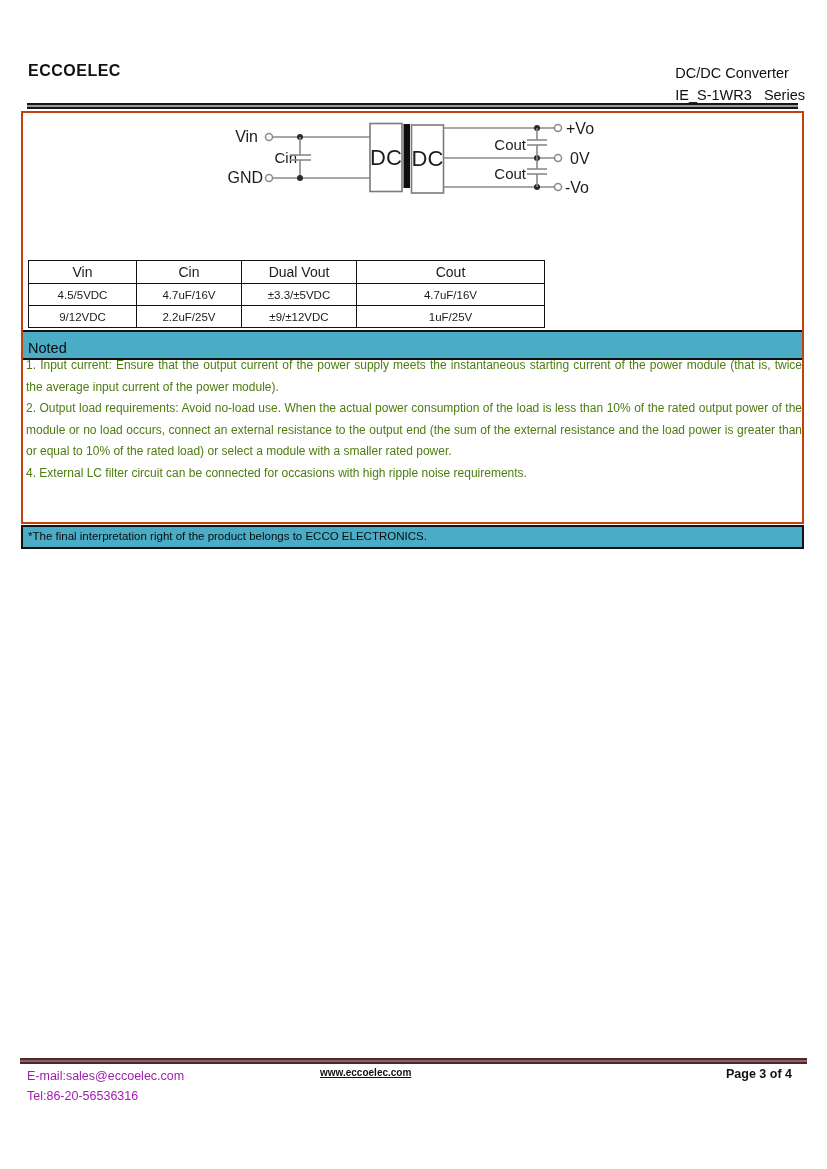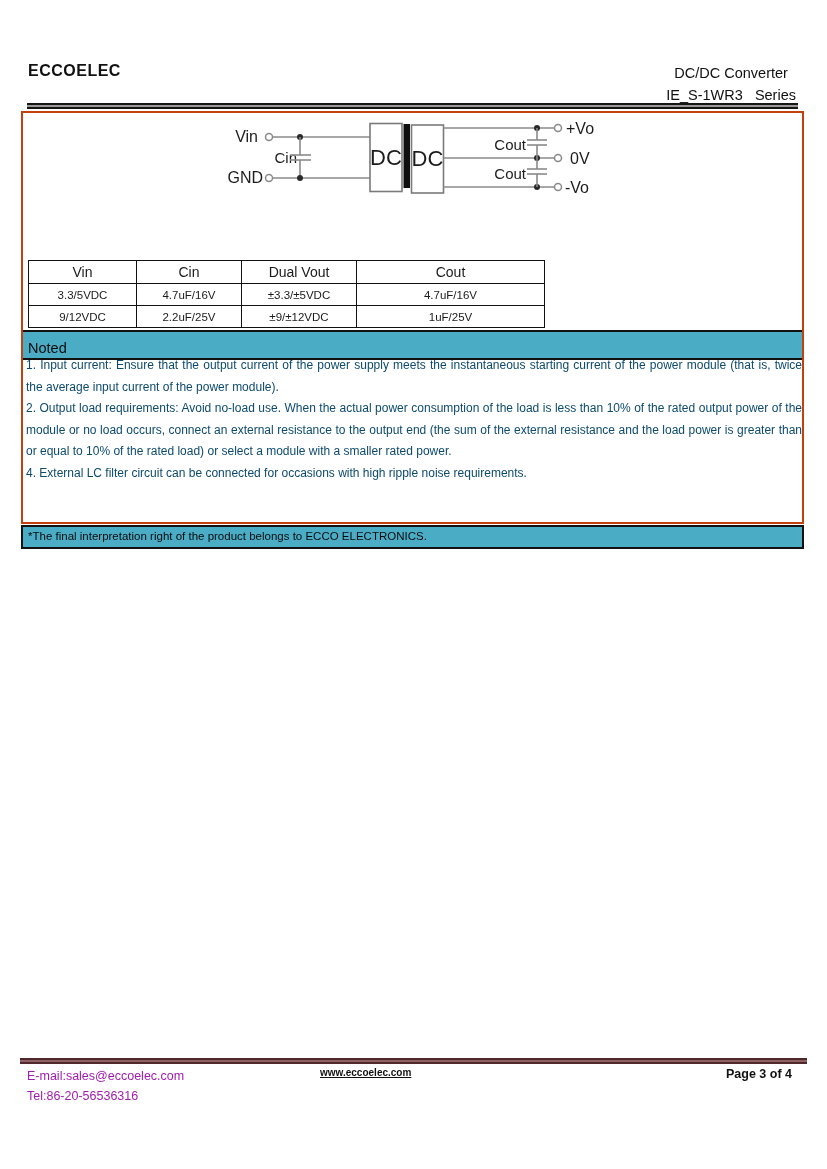--- a/index.html
+++ b/index.html
@@ -10,22 +10,22 @@
     color:#1a1a1a;
   }
   .page { position:relative; width:827px; height:1169px; background:#fff; overflow:hidden; }
 
   
   .brand {
     position:absolute; left:28px; top:62px;
     font-size:16px; font-weight:600; letter-spacing:0.5px; color:#111;
   }
   .doc-title {
-    position:absolute; right:31px; top:62px;
-    text-align:center; font-size:14.5px; line-height:22px; color:#111;
+    position:absolute; right:22px; top:62px;
+    text-align:left; font-size:14.5px; line-height:22px; color:#111;
   }
   .doc-title .series { white-space:pre; }
   .header-rule {
     position:absolute; left:27px; top:103px; width:771px; height:6px;
     background:linear-gradient(180deg,#161616 0 32%,#9a9a9a 32% 66%,#161616 66% 100%);
   }
 
   
   .content-box {
     position:absolute; left:21px; top:111px; width:783px; height:413px;
@@ -46,21 +46,21 @@
   .cap-table td { height:22px; font-size:11.5px; }
 
   .noted-bar {
     position:absolute; left:0; right:0; top:217px; height:30px;
     background:#4BACC6;
     border-top:2px solid #111; border-bottom:2px solid #111;
     font-size:14.5px; line-height:18px; padding:7px 0 0 5px; color:#0b0b0b;
   }
   .notes {
     position:absolute; left:3px; top:242px; width:776px;
-    font-size:12px; line-height:21.5px; text-align:justify; color:#0c4a6e;
+    font-size:12px; line-height:21.5px; text-align:justify; color:#4d7c0f;
   }
   .notes p { margin:0; }
 
   .interp-bar {
     position:absolute; left:21px; top:525px; width:783px; height:24px;
     background:#4BACC6; border:2px solid #111;
     font-size:11.5px; line-height:19px; padding-left:5px; color:#0b0b0b;
   }
 
   
@@ -157,21 +157,21 @@
       <thead>
         <tr>
           <th>Vin</th>
           <th>Cin</th>
           <th>Dual Vout</th>
           <th>Cout</th>
         </tr>
       </thead>
       <tbody>
         <tr>
-          <td>3.3/5VDC</td>
+          <td>4.5/5VDC</td>
           <td>4.7uF/16V</td>
           <td>±3.3/±5VDC</td>
           <td>4.7uF/16V</td>
         </tr>
         <tr>
           <td>9/12VDC</td>
           <td>2.2uF/25V</td>
           <td>±9/±12VDC</td>
           <td>1uF/25V</td>
         </tr>

